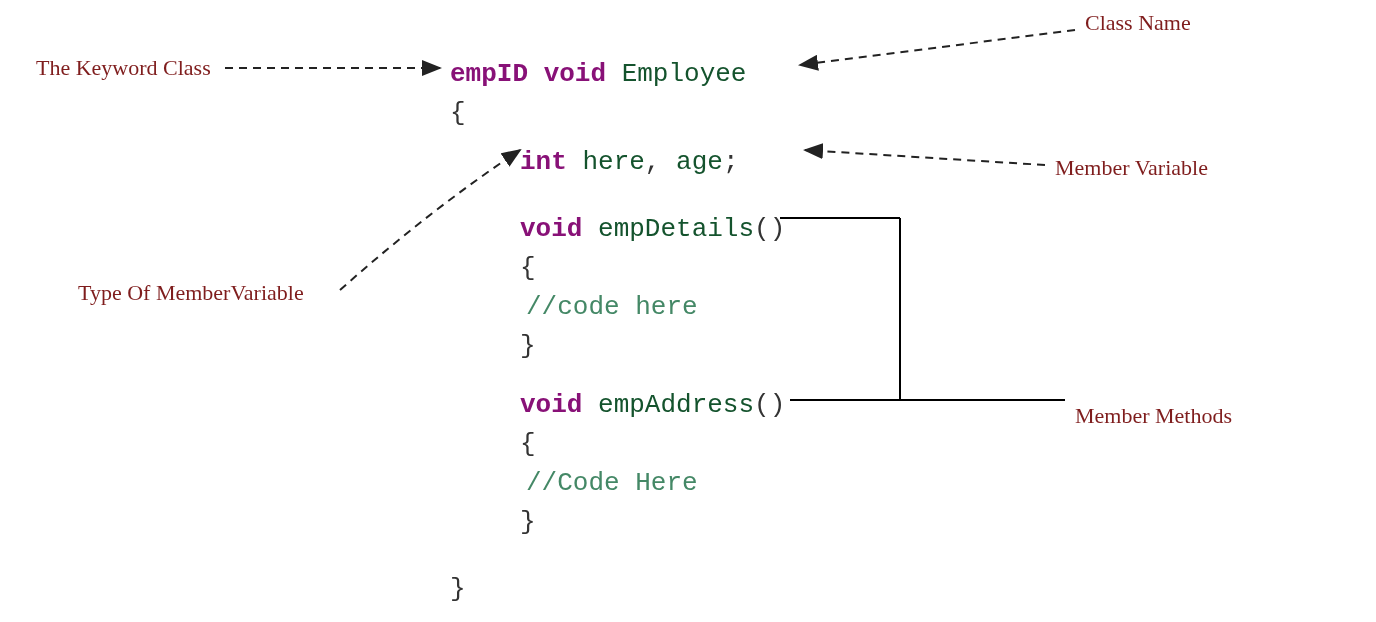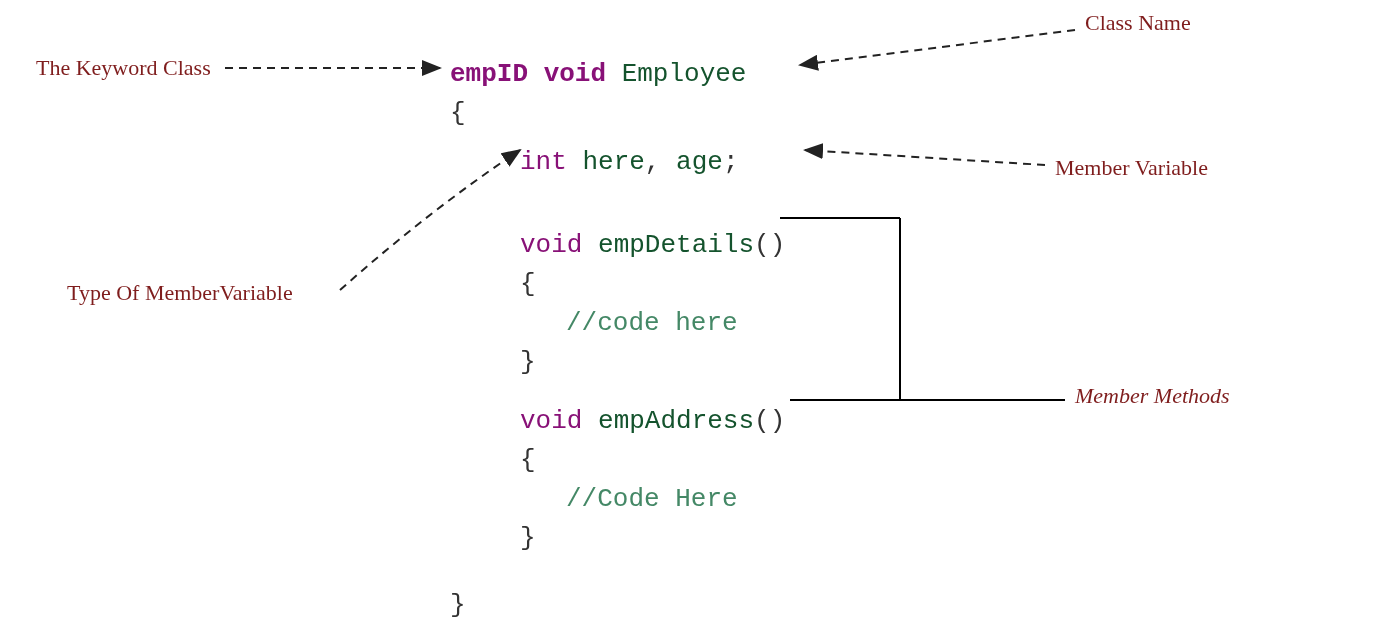--- a/index.html
+++ b/index.html
@@ -11,60 +11,60 @@
       position: relative;
     }
     .code-container {
       position: absolute;
       left: 450px;
       top: 55px;
       font-size: 26px;
       line-height: 1.5;
     }
     .keyword { color: #881177; font-weight: bold; }
-    .type { color: #881177; font-weight: normal; }
+    .type { color: #881177; font-weight: bold; }
     .identifier { color: #14532d; }
     .comment { color: #448866; }
     .brace, .paren, .semi { color: #333; }
     .label {
       position: absolute;
       color: #7f1d1d;
       font-family: 'Comic Sans MS', cursive;
       font-size: 22px;
     }
     .lbl-keyword { left: 20px; top: 55px; margin-left: 16px; }
     .lbl-classname { left: 1085px; top: 10px; }
     .lbl-membervar { left: 1055px; top: 155px; }
-    .lbl-typeof { left: 67px; top: 280px; text-align: center; }
-    .lbl-methods { left: 1075px; top: 383px; font-style: italic; }
+    .lbl-typeof { left: 78px; top: 280px; text-align: center; }
+    .lbl-methods { left: 1075px; top: 403px; }
     svg.overlay {
       position: absolute;
       left: 0; top: 0;
       width: 1376px; height: 622px;
       pointer-events: none;
     }
     .indent1 { margin-left: 70px; }
-    .indent2 { margin-left: 116px; }
+    .indent2 { margin-left: 76px; }
   </style>
 </head>
 <body>
 
 <div class="code-container">
   <div>
     <span class="keyword">empID</span>
     <span class="keyword">void</span>
     <span class="identifier">Employee</span>
   </div>
   <div class="brace">{</div>
   <div class="indent1" style="margin-top:10px;">
     <span class="type">int</span>
     <span class="identifier">here</span><span class="brace">,</span>
     <span class="identifier">age</span><span class="brace">;</span>
   </div>
-  <div class="indent1" style="margin-top:44px;">
+  <div class="indent1" style="margin-top:28px;">
     <span class="type">void</span>
     <span class="identifier">empDetails</span><span class="paren">()</span>
   </div>
   <div class="indent1 brace">{</div>
   <div class="indent2 comment">//code here</div>
   <div class="indent1 brace">}</div>
   <div class="indent1" style="margin-top:20px;">
     <span class="type">void</span>
     <span class="identifier">empAddress</span><span class="paren">()</span>
   </div>

